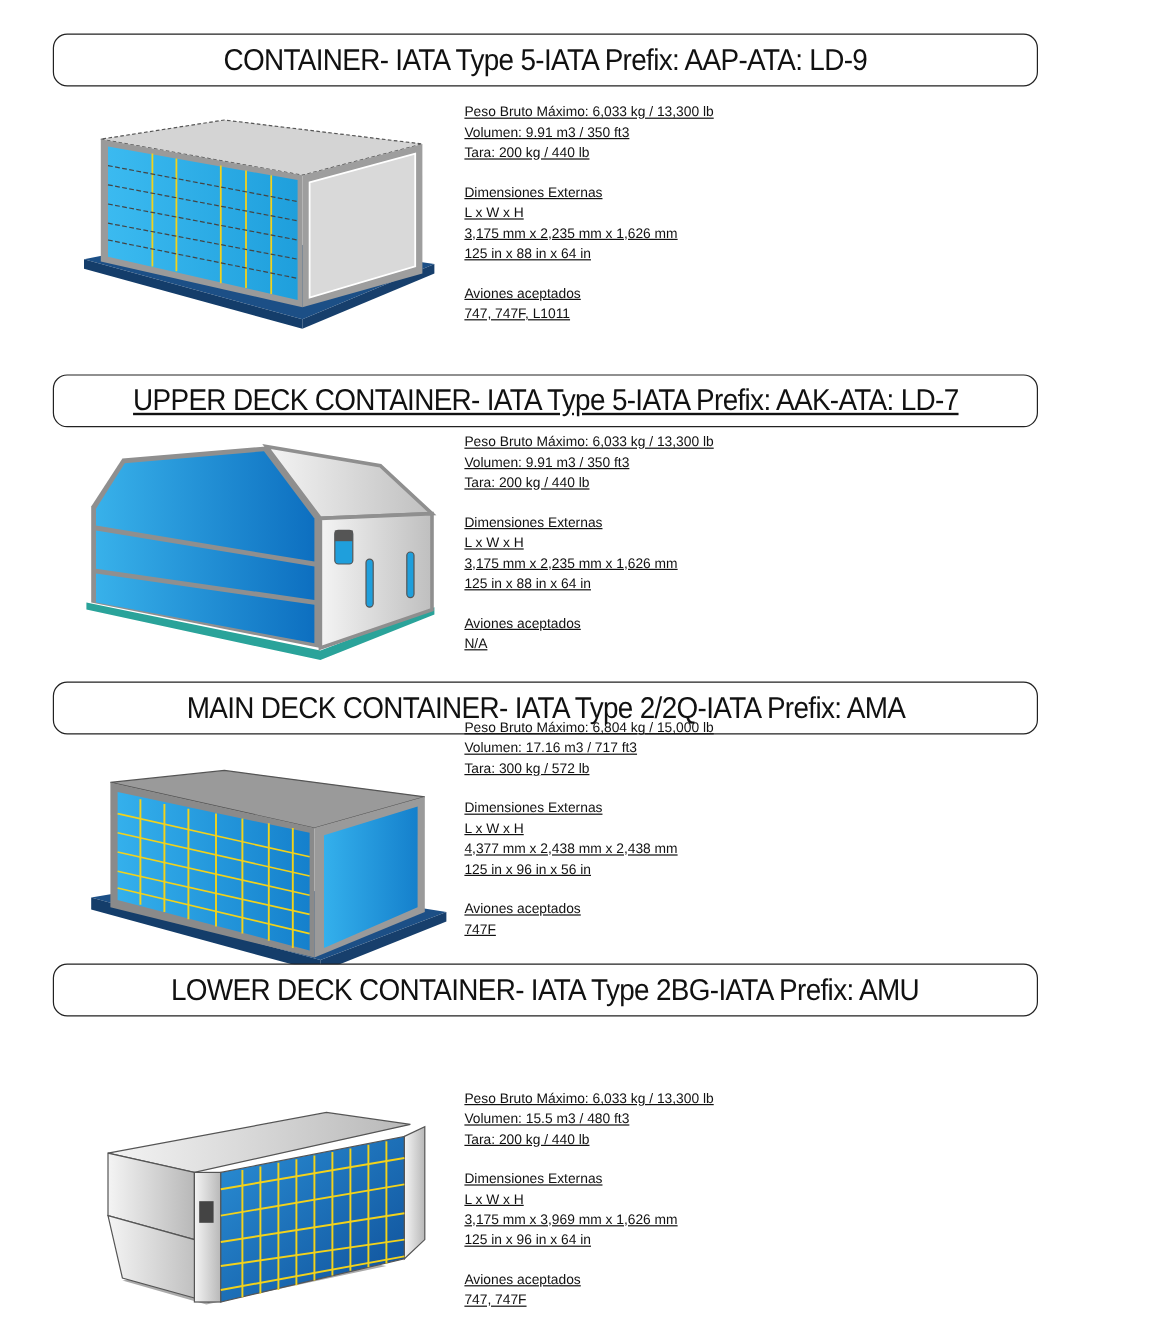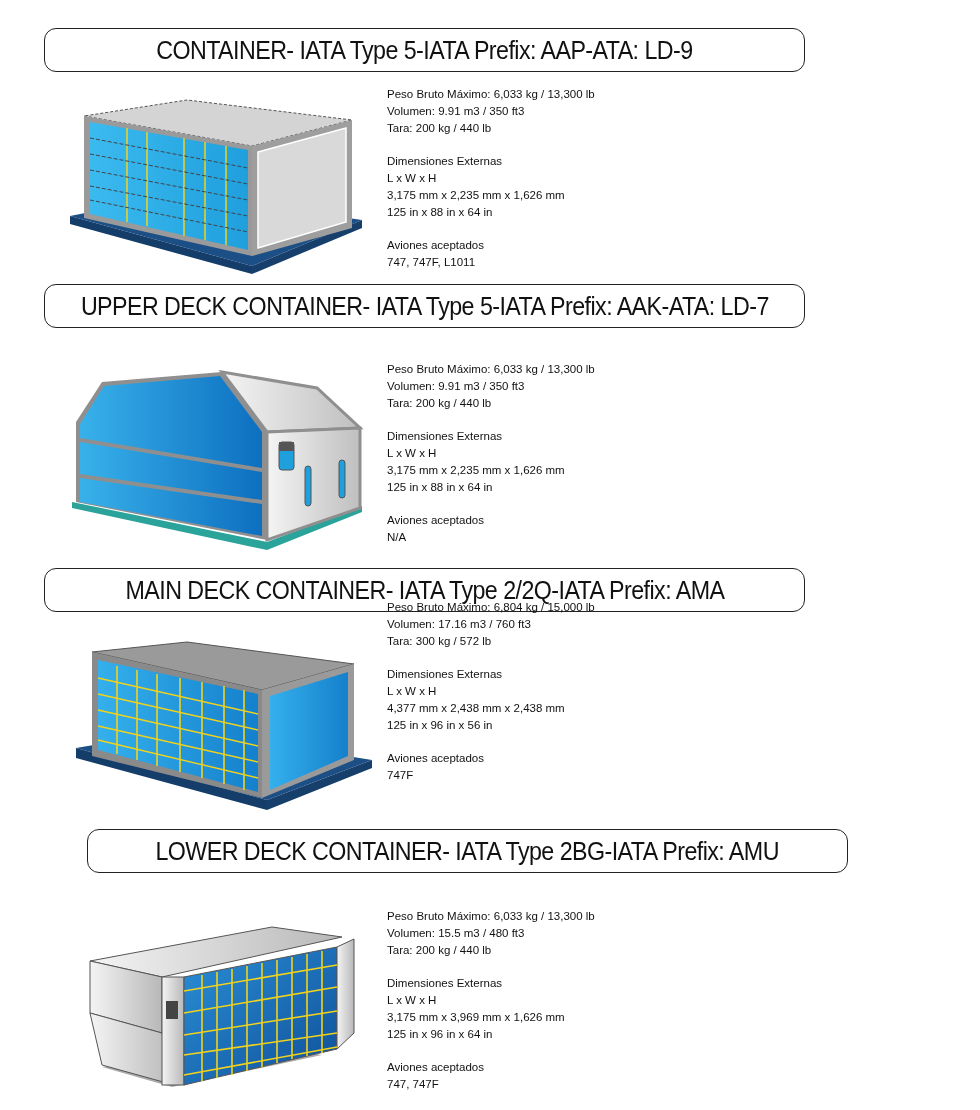--- a/index.html
+++ b/index.html
@@ -1,24 +1,24 @@
 <!DOCTYPE html>
 <html><head>
 <meta charset="utf-8">
 <style>
   html, body { margin:0; padding:0; background:#ffffff; }
   body { width:980px; height:1110px; position:relative; overflow:hidden;
          font-family:"Liberation Sans", sans-serif; color:#111; }
-  .header-box { position:absolute; left:44px; width:761px; height:44px;
+  .header-box { position:absolute; left:44px; width:821px; height:44px;
                 border:1.5px solid #222; border-radius:12px; background:#fff;
                 box-sizing:border-box; display:flex; align-items:center; justify-content:center; }
   .header-text { font-family:"Liberation Sans Narrow","Liberation Sans", sans-serif;
                  font-size:25px; letter-spacing:-0.6px; transform:scaleX(0.93); white-space:nowrap; color:#111; }
   .illus { position:absolute; left:62px; width:320px; height:200px; }
-  .specs { position:absolute; left:387px; font-size:11.5px; line-height:16.8px; color:#111; }
+  .specs { position:absolute; left:387px; font-size:11.5px; line-height:16.8px; color:#111;text-decoration:underline; }
   .specs .gap { height:16.8px; }
   .specs div { white-space:nowrap; }
 </style>
 </head>
 <body>
 
 <div class="header-box" style="top:28px;">
   <span class="header-text">CONTAINER- IATA Type 5-IATA Prefix: AAP-ATA: LD-9</span>
 </div>
 <svg class="illus" style="top:88px;" viewBox="0 0 320 200">
@@ -58,21 +58,21 @@
   <div class="gap"></div>
   <div>Dimensiones Externas</div>
   <div>L x W x H</div>
   <div>3,175 mm x 2,235 mm x 1,626 mm</div>
   <div>125 in x 88 in x 64 in</div>
   <div class="gap"></div>
   <div>Aviones aceptados</div>
   <div>747, 747F, L1011</div>
 </div>
 
-<div class="header-box" style="top:284px;">
+<div class="header-box" style="top:312px;text-decoration:underline;">
   <span class="header-text">UPPER DECK CONTAINER- IATA Type 5-IATA Prefix: AAK-ATA: LD-7</span>
 </div>
 <svg class="illus" style="top:362px;" viewBox="0 0 320 200">
   <defs>
     <linearGradient id="g2b" x1="0" x2="1">
         <stop offset="0" stop-color="#38b1ea"></stop>
         <stop offset="1" stop-color="#0d6fc0"></stop>
       </linearGradient>
     <linearGradient id="g2g" x1="0" x2="1">
         <stop offset="0" stop-color="#f4f4f4"></stop>
@@ -135,33 +135,33 @@
       <line x1="36" y1="64" x2="196" y2="100"></line>
       <line x1="36" y1="80" x2="196" y2="116"></line>
     <line x1="36" y1="96" x2="196" y2="132"></line>
       <line x1="36" y1="110" x2="196" y2="148"></line>
   </g>
   <polygon points="200,60 292,34 292,130 200,168" fill="#9a9a9a"></polygon>
   <polygon points="208,66 286,42 286,126 208,160" fill="url(#g3b)"></polygon>
 </svg>
 <div class="specs" style="top:599px;">
   <div>Peso Bruto Máximo: 6,804 kg / 15,000 lb</div>
-  <div>Volumen: 17.16 m3 / 760 ft3</div>
+  <div>Volumen: 17.16 m3 / 717 ft3</div>
   <div>Tara: 300 kg / 572 lb</div>
   <div class="gap"></div>
   <div>Dimensiones Externas</div>
   <div>L x W x H</div>
   <div>4,377 mm x 2,438 mm x 2,438 mm</div>
   <div>125 in x 96 in x 56 in</div>
   <div class="gap"></div>
   <div>Aviones aceptados</div>
   <div>747F</div>
 </div>
 
-<div class="header-box" style="top:829px;margin-left:43px;">
+<div class="header-box" style="top:803px;">
   <span class="header-text">LOWER DECK CONTAINER- IATA Type 2BG-IATA Prefix: AMU</span>
 </div>
 <svg class="illus" style="top:905px;" viewBox="0 0 320 200">
   <defs>
     <linearGradient id="g4b" x1="0" x2="1" y1="0" y2="1">
         <stop offset="0" stop-color="#2a8fd6"></stop>
         <stop offset="1" stop-color="#0f4f98"></stop>
       </linearGradient>
     <linearGradient id="g4g" x1="0" x2="1">
         <stop offset="0" stop-color="#f4f4f4"></stop>

